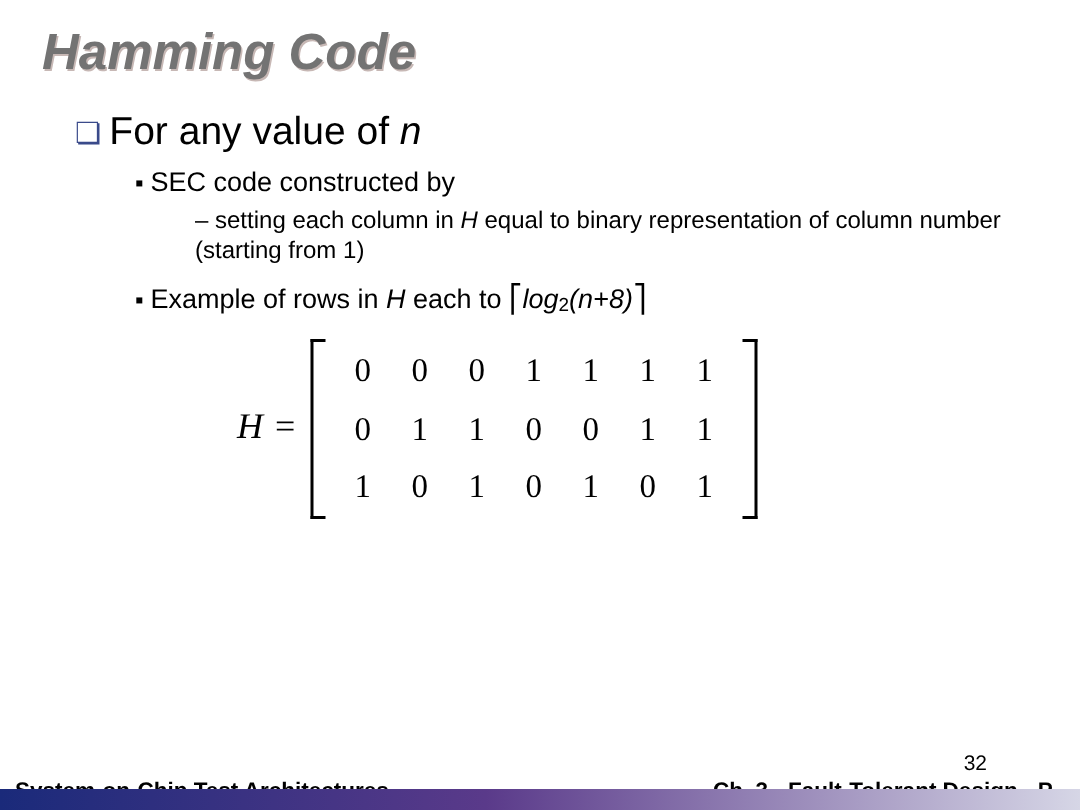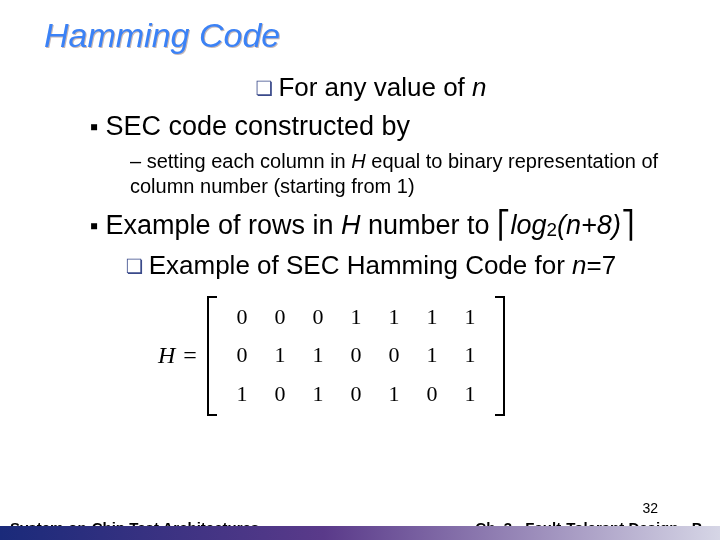--- a/index.html
+++ b/index.html
@@ -14,39 +14,38 @@
   }
   .slide {
     position: relative;
     width: 720px;
     height: 540px;
     box-sizing: border-box;
     padding: 12px 28px 0 28px;
   }
   .title {
     font-size: 34px;
-    font-weight: normal;
+    font-weight: bold;
     font-style: italic;
-    color: #3b82f6;
+    color: #737373;
     text-shadow: 1px 1px 0 #c7b8b5;
-    margin: 4px 0 16px 16px;
+    margin: 4px 0 16px 0;
   }
   .lvl1 {
     font-size: 26px;
     margin: 6px 0 6px 22px;
     line-height: 1.25;
-    text-align: center;
   }
   .lvl2 {
-    font-size: 27px;
+    font-size: 18px;
     margin: 6px 0 6px 62px;
     line-height: 1.25;
   }
   .lvl3 {
-    font-size: 20px;
+    font-size: 16px;
     margin: 4px 0 10px 102px;
     line-height: 1.25;
   }
   .bullet-q::before {
     content: "❏ ";
     color: #3a4a8a;
     font-size: 0.75em;
     vertical-align: 1px;
   }
   .bullet-sq::before {
@@ -146,26 +145,23 @@
 
   <div class="lvl2 bullet-sq">
     <span>SEC code constructed by</span>
   </div>
 
   <div class="lvl3 bullet-dash">
     <span>setting each column in </span><span class="ital">H</span><span> equal to binary representation of column number (starting from 1)</span>
   </div>
 
   <div class="lvl2 bullet-sq">
-    <span>Example of rows in </span><span class="ital">H</span><span> number to </span><span>⎡</span><span class="ital">log</span><span class="sub">2</span><span class="ital">(n+8)</span><span>⎤</span>
-  </div>
-
-  <div class="lvl1 bullet-q">
-    <span>Example of SEC Hamming Code for </span><span class="ital">n</span><span>=7</span>
-  </div>
+    <span>Example of rows in </span><span class="ital">H</span><span> each to </span><span>⎡</span><span class="ital">log</span><span class="sub">2</span><span class="ital">(n+8)</span><span>⎤</span>
+  </div>
+
 
   <div class="matrix-wrap">
     <span>H</span>
     <span class="eq">=</span>
     <div class="bracket l"></div>
     <div class="mat">
       <div class="row">
         <span>0</span>
           <span>0</span>
           <span>0</span>

